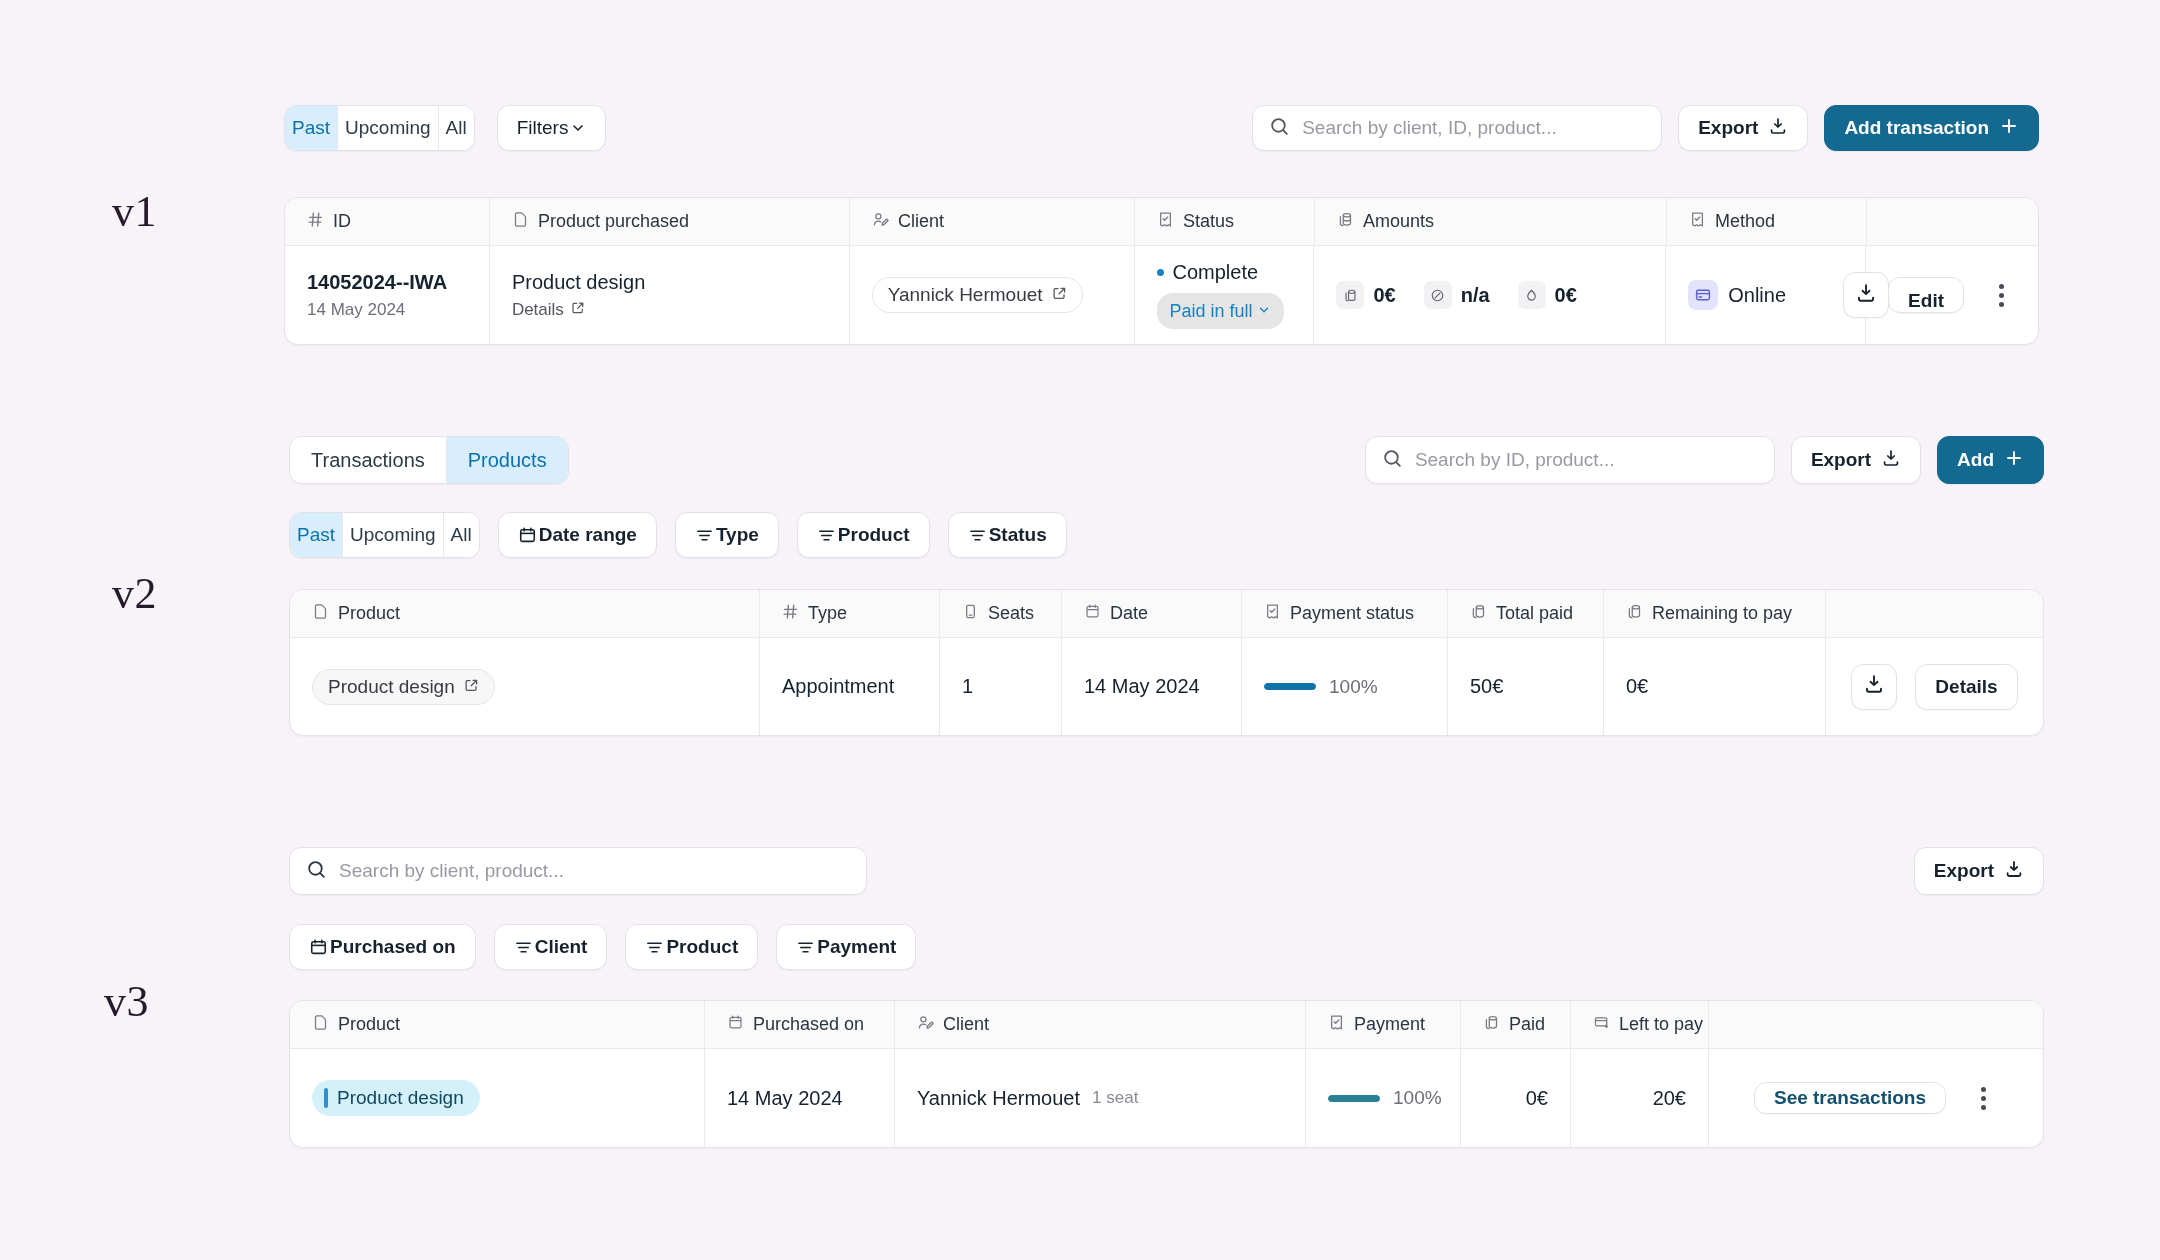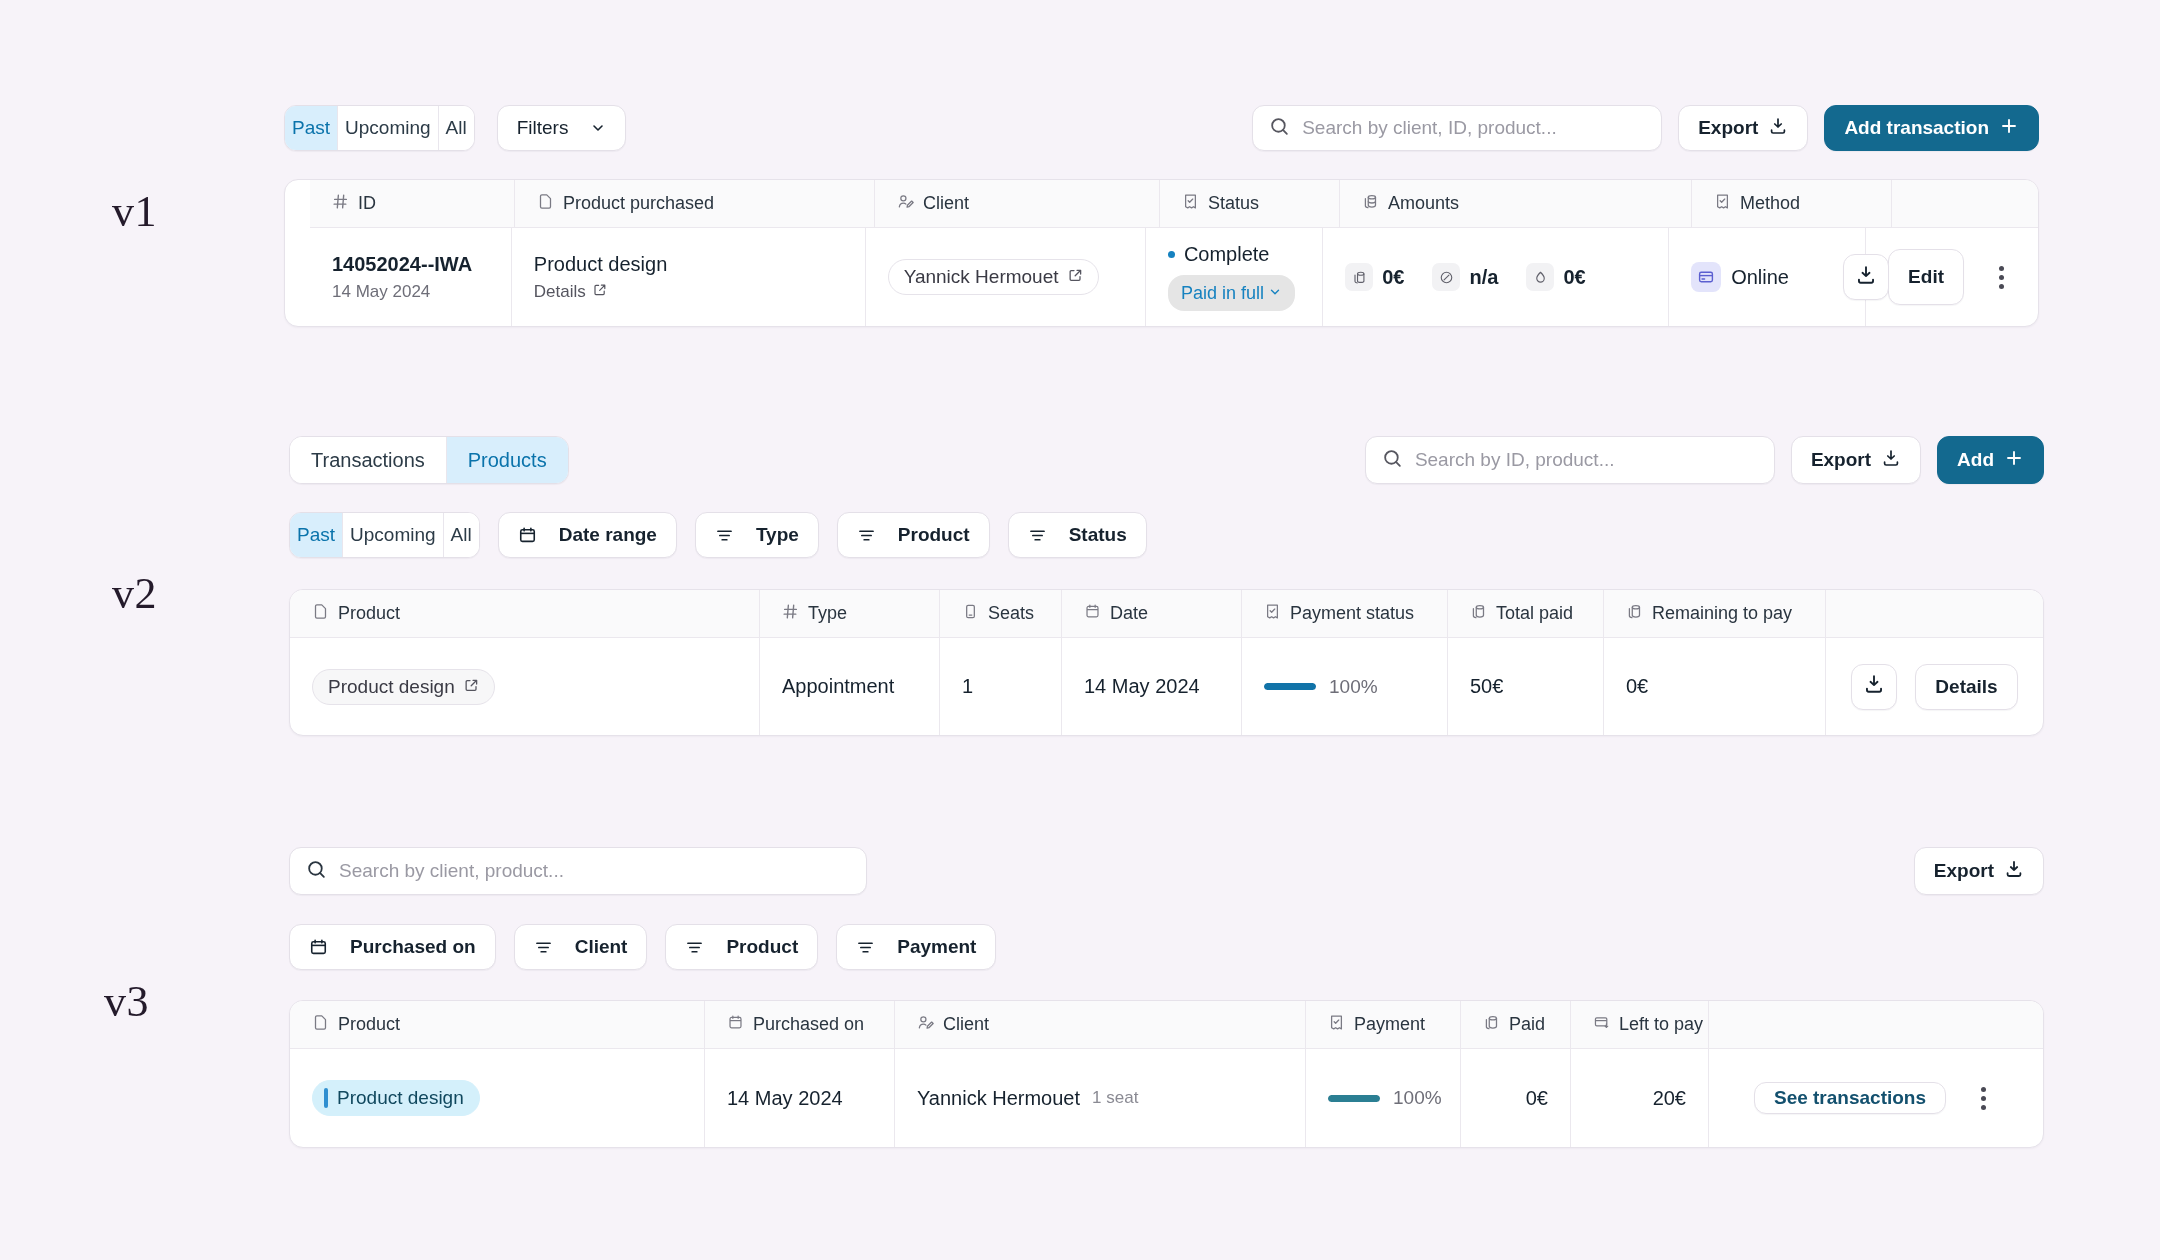--- a/index.html
+++ b/index.html
@@ -40,21 +40,21 @@
     border-right:1px solid #e9e6ed;
     cursor:pointer;
     white-space:nowrap;
   }
   .seg .seg-btn:last-child { border-right:none; }
   .seg .seg-btn.active { background:#d8eefc; color:#0a73ab; font-weight:400; }
   .seg.tabs-lg { height:48px; border-radius:13px; }
   .seg.tabs-lg .seg-btn { font-size:20px; padding:0 21px; }
 
   .pill {
-    display:inline-flex; align-items:center; gap:22px;
+    display:inline-flex; align-items:center; gap:2px;
     height:46px; padding:0 19px;
     background:#fff; border:1px solid #e4e0e8;
     border-radius:12px;
     font-size:19px; color:#16222e;
     cursor:pointer; white-space:nowrap;
     box-shadow:0 1px 1px rgba(16,24,40,.04);
   }
   .pill.bold { font-weight:bold; }
   .pill svg { display:block; }
 
@@ -196,21 +196,21 @@
         <span>Add transaction</span>
         <span>
           <svg width="20" height="20" viewBox="0 0 20 20" fill="none">
               <path d="M10 4v12M4 10h12" stroke="#fff" stroke-width="1.9" stroke-linecap="round"></path>
             </svg>
         </span>
       </div>
     </div>
   </div>
 
-  <div class="table" style="margin-top:28px;padding-left:25px;">
+  <div class="table" style="margin-top:46px;">
     <div class="thead">
       <div class="th" style="width:205px;">
         <span><svg width="17" height="17" viewBox="0 0 16 16" fill="none">
               <path d="M6 2l-1 12M11 2l-1 12M2.5 6h11M2 10.5h11" stroke="#7a7a84" stroke-width="1.3" stroke-linecap="round"></path>
             </svg></span>
         <span>ID</span>
       </div>
       <div class="th" style="width:360px;">
         <span><svg width="17" height="17" viewBox="0 0 16 16" fill="none">
               <path d="M9.2 1.8H4.6a1.3 1.3 0 00-1.3 1.3v9.8a1.3 1.3 0 001.3 1.3h6.8a1.3 1.3 0 001.3-1.3V5.3L9.2 1.8z" stroke="#7a7a84" stroke-width="1.2" stroke-linejoin="round"></path>
@@ -328,21 +328,21 @@
           <span>Online</span>
         </span>
         <span class="icon-btn" style="position:absolute; right:-24px;">
           <span><svg width="22" height="22" viewBox="0 0 20 20" fill="none">
                 <path d="M10 3v8m0 0l-3.2-3M10 11l3.2-3" stroke="#16222e" stroke-width="1.7" stroke-linecap="round" stroke-linejoin="round"></path>
                 <path d="M3.6 14.2v1.3a1.5 1.5 0 001.5 1.5h9.8a1.5 1.5 0 001.5-1.5v-1.3" stroke="#16222e" stroke-width="1.7" stroke-linecap="round"></path>
               </svg></span>
         </span>
       </div>
       <div class="td" style="flex:1; justify-content:center; gap:22px;">
-        <span class="btn" style="height:56px;">
+        <span class="btn" style="height:36px;align-items:flex-end;">
           <span>Edit</span>
         </span>
         <span class="kebab">
             <i></i>
             <i></i>
             <i></i>
           </span>
       </div>
     </div>
   </div>

